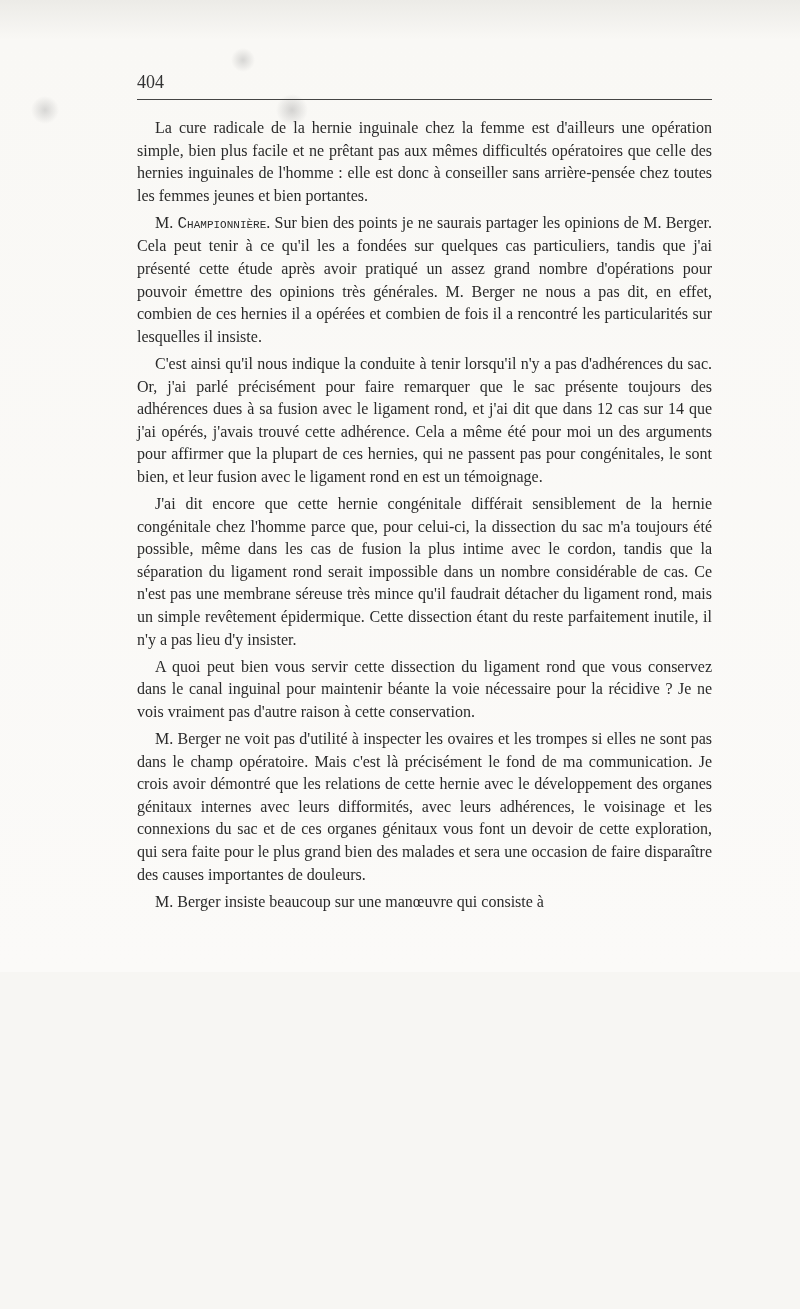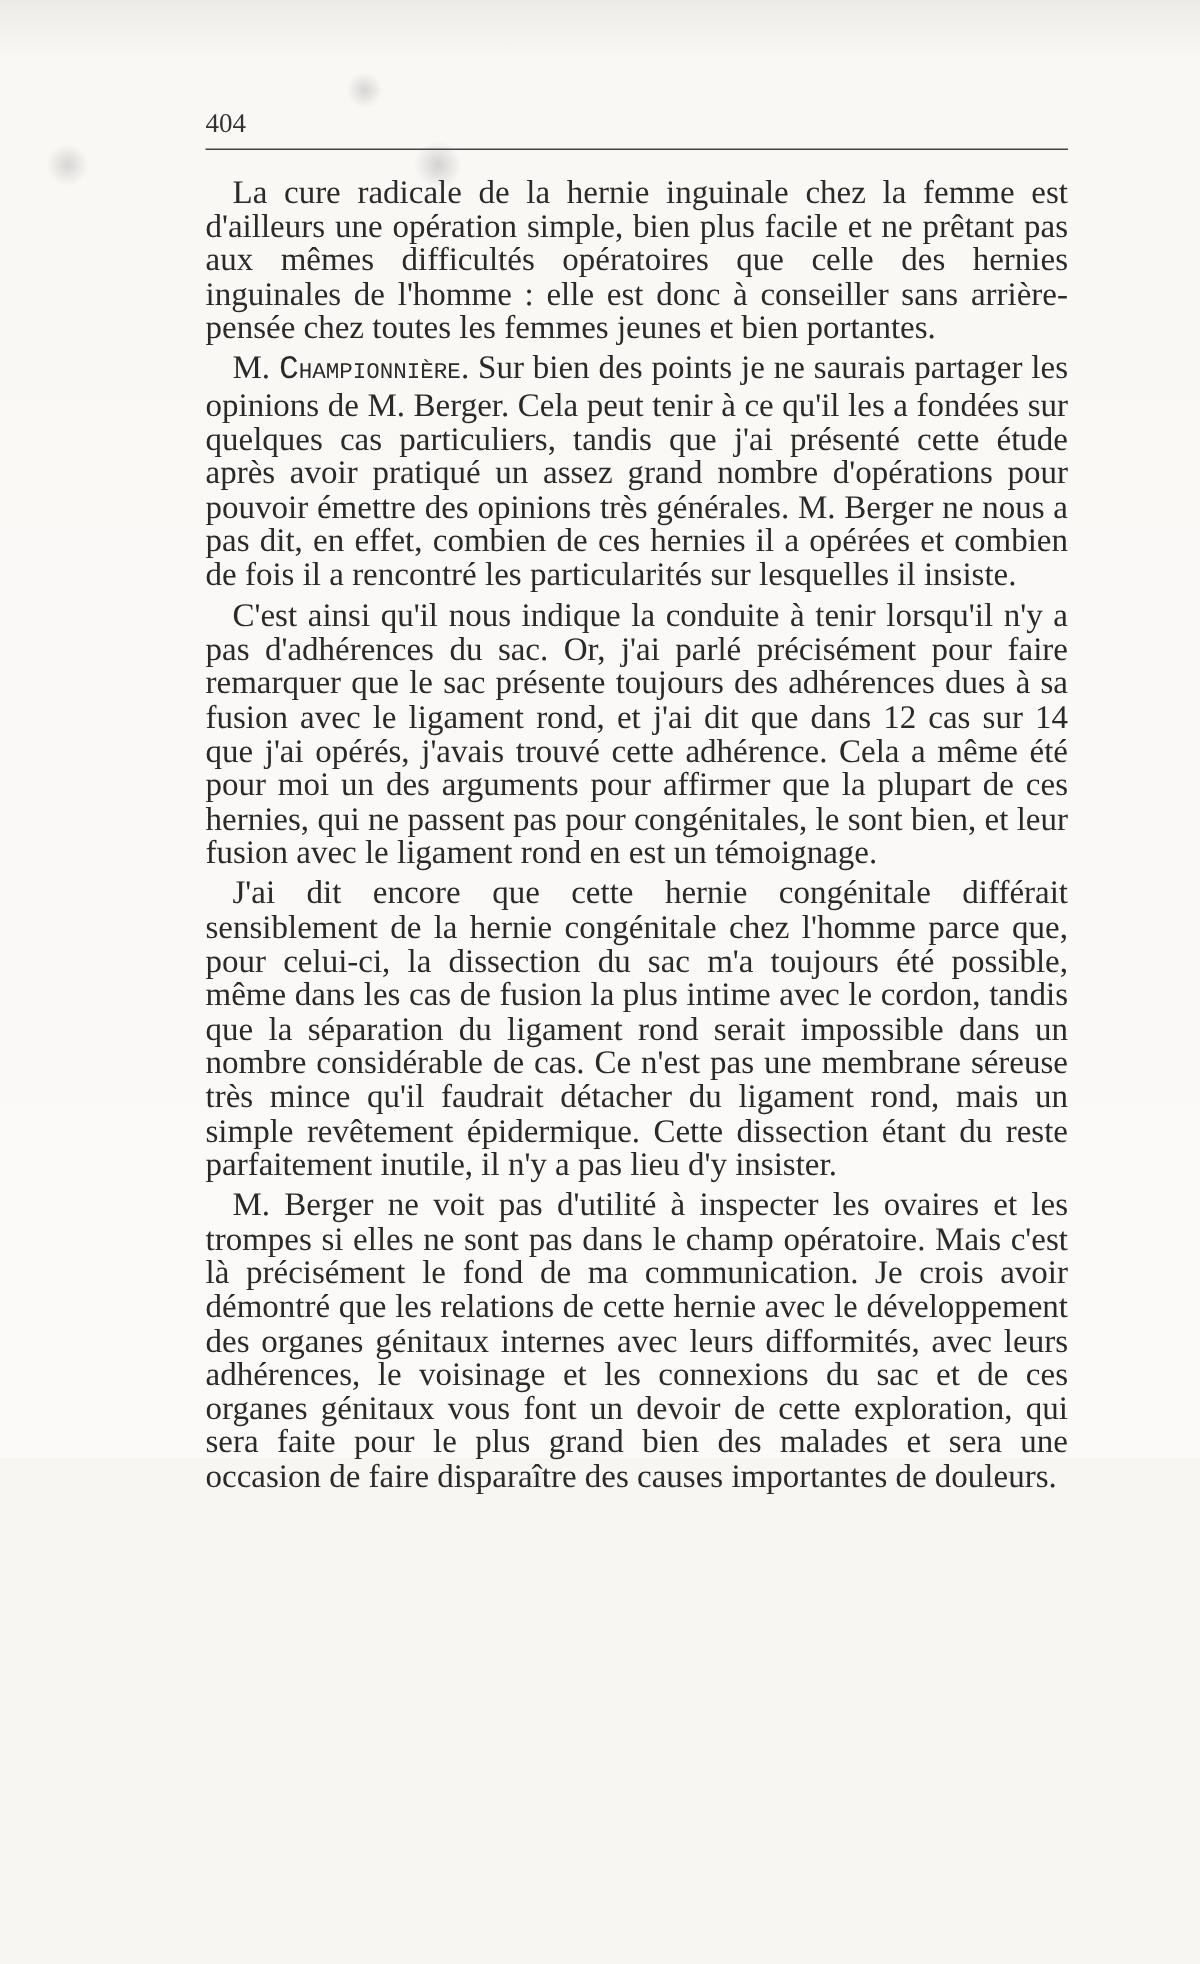--- a/index.html
+++ b/index.html
@@ -28,21 +28,21 @@
     position: absolute; left: 0; right: 0; top: 4px; text-align: center;
     font-size: 11px; letter-spacing: 1.2px; font-weight: bold; color: #333;
     padding-left: 10px;
   }
   .rule {
     position: absolute; left: 137px; top: 99px; width: 575px; height: 0;
     border-top: 1.5px solid #444;
   }
   .body-text {
     position: absolute; left: 137px; top: 117px; width: 575px;
-    font-size: 22px; line-height: 22.6px; text-align: justify;
+    font-size: 16px; line-height: 22.6px; text-align: justify;
   }
   .body-text p {
     margin: 0 0 4.5px 0; text-indent: 18px;
   }
   .sc { font-variant: small-caps; font-family: Liberation Mono, monospace; }
 </style>
 </head>
 <body>
 
 <div class="page">
@@ -51,16 +51,18 @@
     <span class="page-number">404</span>
   </div>
 
   <div class="rule"></div>
 
   <div class="body-text">
     <p>La cure radicale de la hernie inguinale chez la femme est d'ailleurs une opération simple, bien plus facile et ne prêtant pas aux mêmes difficultés opératoires que celle des hernies inguinales de l'homme : elle est donc à conseiller sans arrière-pensée chez toutes les femmes jeunes et bien portantes.</p>
     <p><span>M. </span><span class="sc">Championnière</span><span>. Sur bien des points je ne saurais partager les opinions de M. Berger. Cela peut tenir à ce qu'il les a fondées sur quelques cas particuliers, tandis que j'ai présenté cette étude après avoir pratiqué un assez grand nombre d'opérations pour pouvoir émettre des opinions très générales. M. Berger ne nous a pas dit, en effet, combien de ces hernies il a opérées et combien de fois il a rencontré les particularités sur lesquelles il insiste.</span></p>
     <p>C'est ainsi qu'il nous indique la conduite à tenir lorsqu'il n'y a pas d'adhérences du sac. Or, j'ai parlé précisément pour faire remarquer que le sac présente toujours des adhérences dues à sa fusion avec le ligament rond, et j'ai dit que dans 12 cas sur 14 que j'ai opérés, j'avais trouvé cette adhérence. Cela a même été pour moi un des arguments pour affirmer que la plupart de ces hernies, qui ne passent pas pour congénitales, le sont bien, et leur fusion avec le ligament rond en est un témoignage.</p>
     <p>J'ai dit encore que cette hernie congénitale différait sensiblement de la hernie congénitale chez l'homme parce que, pour celui-ci, la dissection du sac m'a toujours été possible, même dans les cas de fusion la plus intime avec le cordon, tandis que la séparation du ligament rond serait impossible dans un nombre considérable de cas. Ce n'est pas une membrane séreuse très mince qu'il faudrait détacher du ligament rond, mais un simple revêtement épidermique. Cette dissection étant du reste parfaitement inutile, il n'y a pas lieu d'y insister.</p>
+    <p>A quoi peut bien vous servir cette dissection du ligament rond que vous conservez dans le canal inguinal pour maintenir béante la voie nécessaire pour la récidive ? Je ne vois vraiment pas d'autre raison à cette conservation.</p>
     <p>M. Berger ne voit pas d'utilité à inspecter les ovaires et les trompes si elles ne sont pas dans le champ opératoire. Mais c'est là précisément le fond de ma communication. Je crois avoir démontré que les relations de cette hernie avec le développement des organes génitaux internes avec leurs difformités, avec leurs adhérences, le voisinage et les connexions du sac et de ces organes génitaux vous font un devoir de cette exploration, qui sera faite pour le plus grand bien des malades et sera une occasion de faire disparaître des causes importantes de douleurs.</p>
+    <p>M. Berger insiste beaucoup sur une manœuvre qui consiste à</p>
   </div>
 
 </div>
 
 </body></html>

